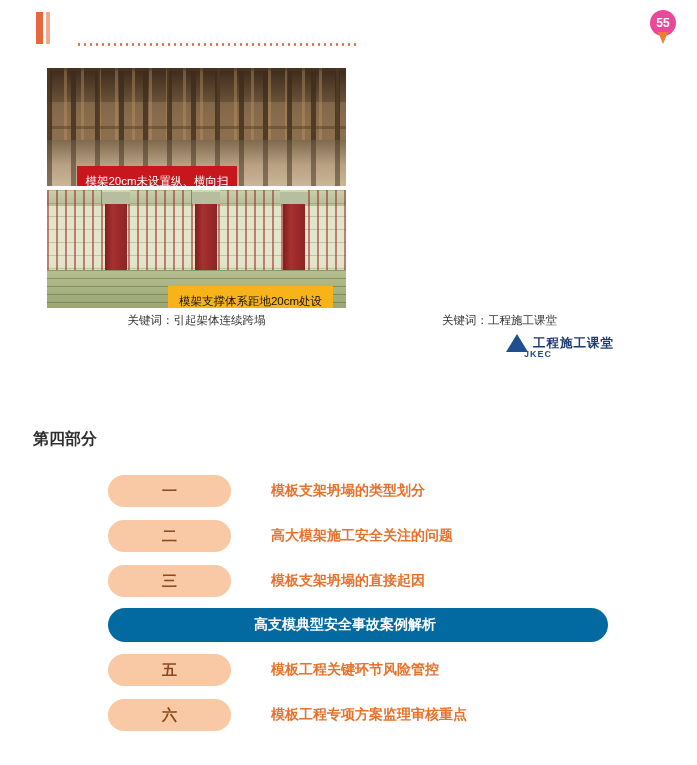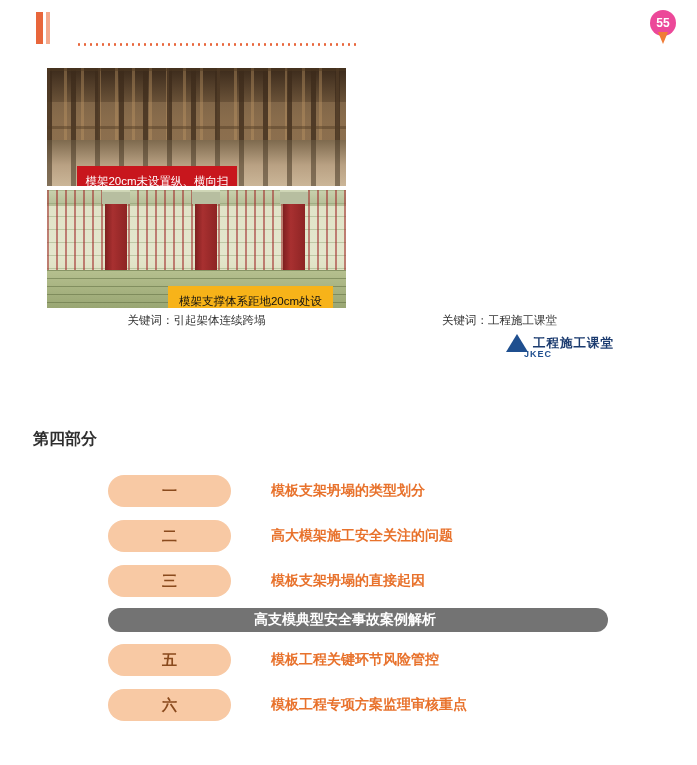--- a/index.html
+++ b/index.html
@@ -322,23 +322,23 @@
   }
   .agenda-label {
     margin-left: 40px;
     font-size: 14px;
     font-weight: bold;
     color: #E8722C;
     white-space: nowrap;
   }
   .agenda-row.active {
     width: 500px;
-    height: 24px;
+    height: 34px;
     border-radius: 17px;
-    background: #737373;
+    background: #0369a1;
     margin-top: 5px;
     margin-bottom: 6px;
   }
   .agenda-row.active .num-pill {
     background: transparent;
     color: transparent;
     width: 123px;
   }
   .agenda-row.active .agenda-label {
     color: #ffffff;

